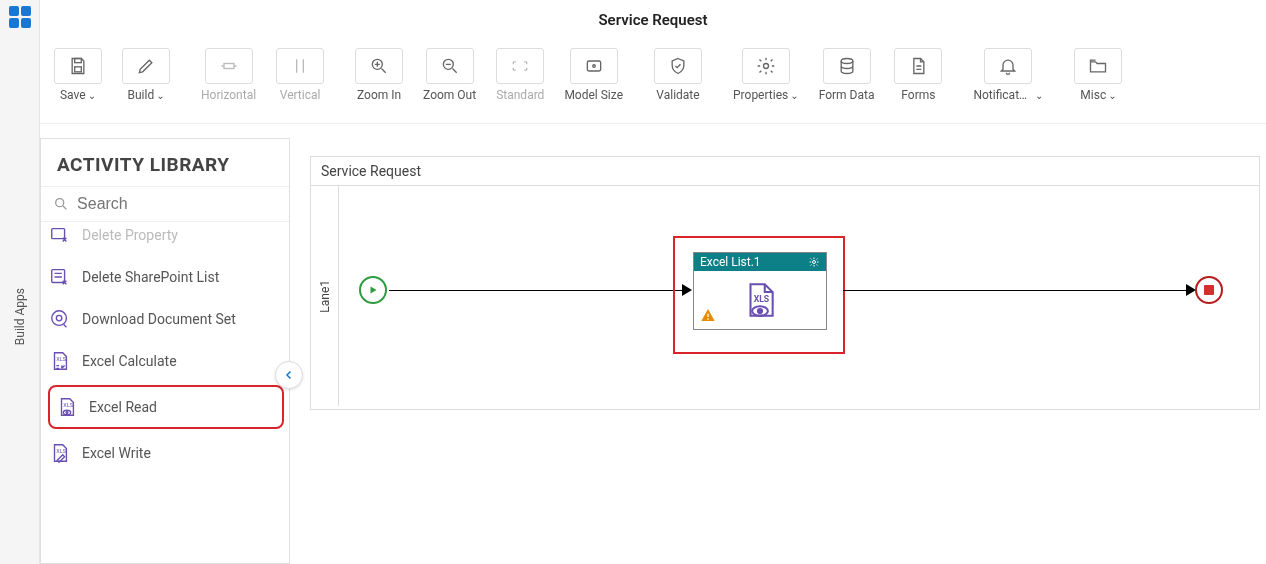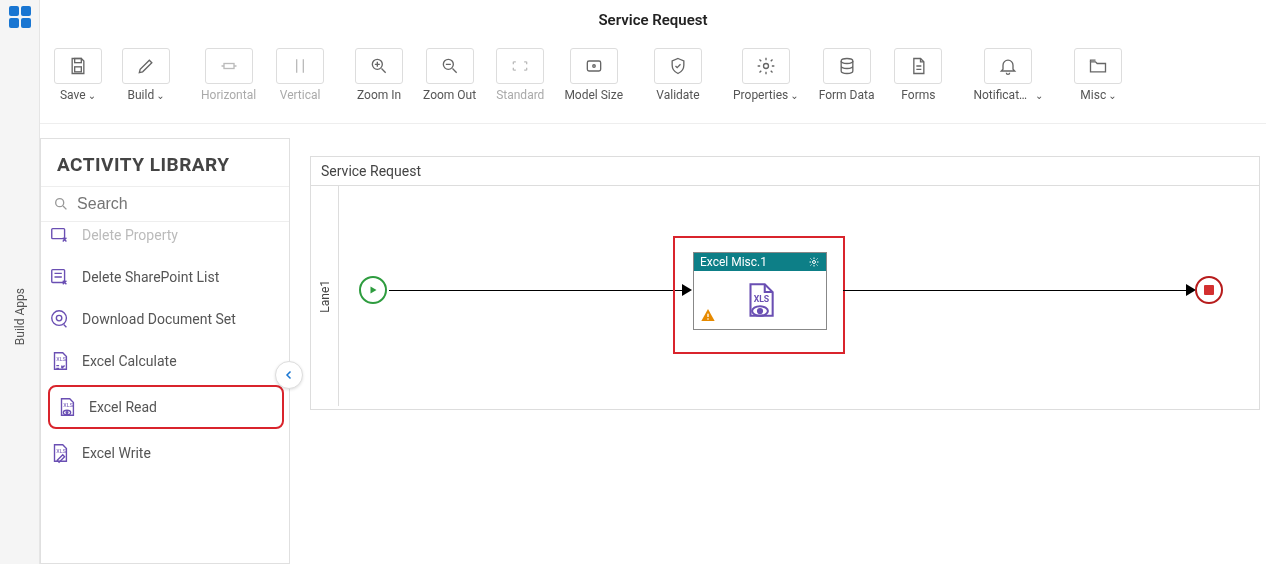--- a/index.html
+++ b/index.html
@@ -560,21 +560,21 @@
           <path d="M7 5v14l12-7z"></path>
         </svg>
     </div>
 
     <div class="edge edge1"></div>
     <div class="arrow-head arrow1"></div>
 
     <div class="activity-node-wrap">
       <div class="activity-node">
         <div class="activity-head">
-          <span>Excel Misc.1</span>
+          <span>Excel List.1</span>
           <svg width="12" height="12" viewBox="0 0 24 24" fill="none" stroke="#fff" stroke-width="2">
               <circle cx="12" cy="12" r="3"></circle>
               <path d="M12 3v3M12 18v3M3 12h3M18 12h3M5 5l2 2M17 17l2 2M5 19l2-2M17 7l2-2"></path>
             </svg>
         </div>
         <div class="activity-body">
           <svg class="xls-icon" width="38" height="38" viewBox="0 0 24 24" fill="none" stroke="currentColor" stroke-width="1.3">
               <path d="M6 2h9l5 5v15H6z"></path>
               <path d="M15 2v5h5"></path>
               <text x="8" y="13" font-size="5.5" fill="currentColor" stroke="none" font-weight="bold">XLS</text>

